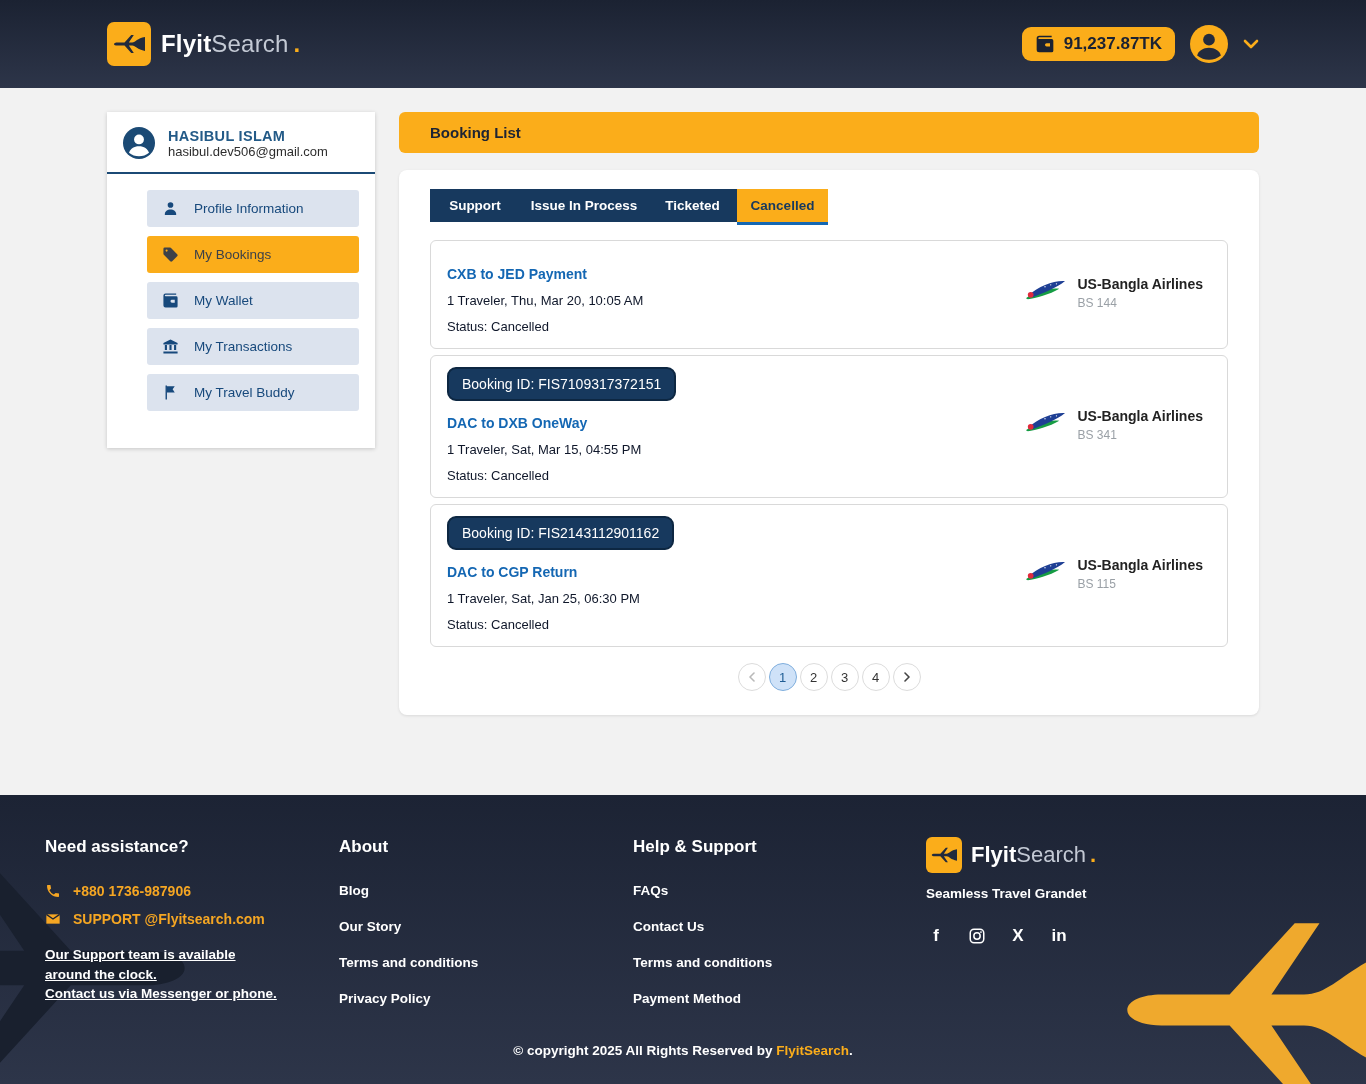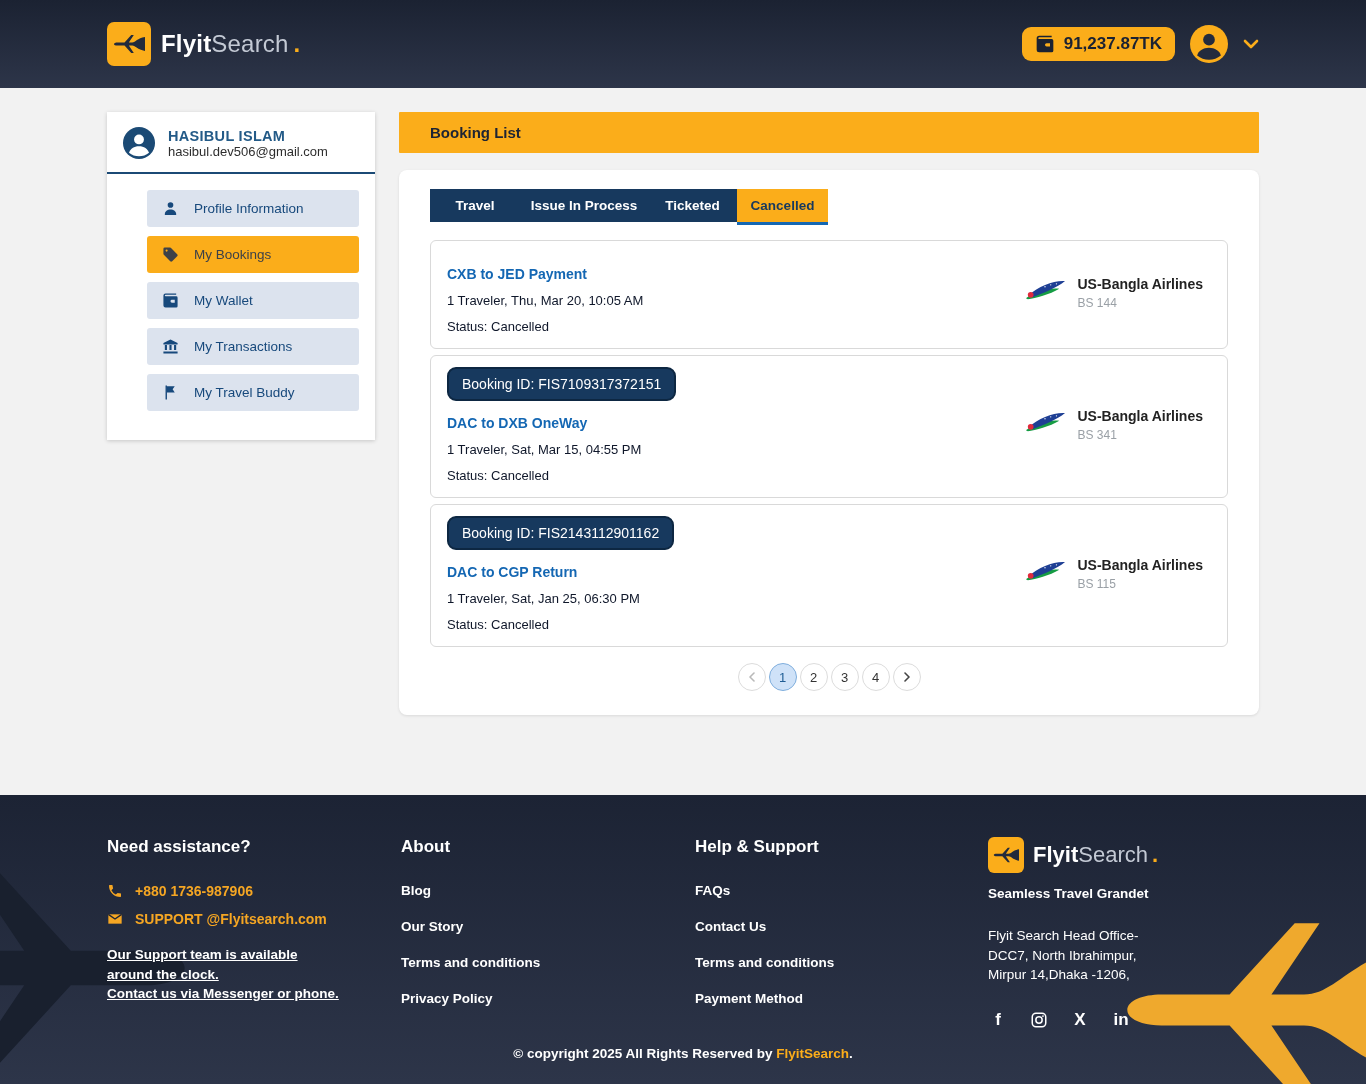--- a/index.html
+++ b/index.html
@@ -17,36 +17,36 @@
   .brand .dot { color:#FBAD1A; font-weight:bold; margin-left:5px; }
   .header-right { margin-left:auto; display:flex; align-items:center; gap:15px; }
   .wallet-pill { background:#FBAD1A; border-radius:9px; height:34px; display:flex;
                  align-items:center; gap:9px; padding:0 13px; cursor:pointer; }
   .wallet-pill .amt { font-weight:bold; font-size:17px; color:#1b2232; }
   .avatar-btn { width:38px; height:38px; cursor:pointer; }
   .chev { cursor:pointer; display:flex; align-items:center; }
 
   
   .main { display:flex; gap:24px; padding:24px 107px 0; min-height:707px; align-items:flex-start; }
-  .sidebar { width:268px; background:#fff; box-shadow:0 1px 4px rgba(0,0,0,.18); padding-bottom:20px; }
+  .sidebar { width:268px; background:#fff; box-shadow:0 1px 4px rgba(0,0,0,.18); padding-bottom:28px; }
   .profile-card { padding:15px 16px 13px; border-bottom:2px solid #1b4a75;
                   display:flex; align-items:center; gap:13px; }
   .profile-card svg { width:32px; height:32px; flex:0 0 auto; }
   .p-name { font-size:14.5px; font-weight:bold; color:#235a87; letter-spacing:.3px; }
   .p-email { font-size:13px; color:#2e2e2e; }
   .menu { padding:16px 16px 0; }
   .menu-item { height:37px; display:flex; align-items:center; gap:15px; padding:0 15px;
                background:#DCE3EE; border-radius:3px; margin-bottom:9px; color:#17497C;
                font-size:13.5px; cursor:pointer;margin-left:24px; }
   .menu-item svg { width:17px; height:17px; fill:#17497C; flex:0 0 auto; }
   .menu-item.active { background:#FBAD1A; color:#3d4148; }
   .menu-item.active svg { fill:#3d4148; }
 
   .content { flex:1; }
-  .title-bar { background:#FBAD1A; border-radius:1px; height:41px; display:flex;
+  .title-bar { background:#FBAD1A; border-radius:6px; height:41px; display:flex;
                align-items:center; padding:0 31px; font-weight:bold; font-size:15px; color:#1d2433; }
   .panel { background:#fff; border-radius:8px; margin-top:17px; padding:19px 31px 24px;
            box-shadow:0 1px 3px rgba(0,0,0,.1); }
 
   .tabs { display:flex; background:#17395E; width:-moz-fit-content; width:fit-content; }
   .tab { color:#fff; font-size:13.5px; font-weight:bold; padding:9px 0; text-align:center; cursor:pointer; }
   .tab-0{width:90px}.tab-1{width:128px}.tab-2{width:89px}.tab-3{width:91px}
   .tab.active { background:#FBAD1A; color:#17395E; box-shadow:0 3px 0 #1467B3; }
 
   .bcard { border:1px solid #d9d9d9; border-radius:6px; padding:11px 16px 14px;
@@ -63,21 +63,21 @@
 
   .pagination { display:flex; justify-content:center; align-items:center; gap:3px; margin-top:16px; }
   .page { width:28px; height:28px; border-radius:50%; border:1px solid #dcdcdc; background:#fff;
           display:flex; align-items:center; justify-content:center; font-size:13px; color:#333; cursor:pointer; }
   .page.active { background:#cfe2f8; border-color:#7faedd; color:#1f5d94; }
   .page svg { width:10px; height:10px; }
 
   
   .footer { position:relative; height:289px; margin-top:0;
             background:linear-gradient(180deg,#1c2334 0%,#2d3549 100%);
-            padding:42px 107px 12px; overflow:hidden; color:#fff; }
+            padding:42px 45px 12px; overflow:hidden; color:#fff; }
   .fcols { display:flex; position:relative; z-index:2; }
   .fcol1 { width:294px; } .fcol2 { width:294px; } .fcol3 { width:293px; } .fcol4 { flex:1; }
   .fheading { font-size:17px; font-weight:bold; margin-bottom:26px; }
   .contact-row { display:flex; align-items:center; gap:12px; color:#F5A623; font-size:14px;
                  font-weight:bold; margin-bottom:12px; cursor:pointer; }
   .contact-row svg { width:16px; height:16px; fill:#F5A623; }
   .support-text { font-size:13.5px; font-weight:bold; line-height:1.45; margin-top:18px;text-decoration:underline; }
   .flink { font-size:13.5px; font-weight:bold; margin-bottom:21px; cursor:pointer; }
   .f-logo-row { display:flex; align-items:center; }
   .f-logo-box { width:36px; height:36px; background:#FBAD1A; border-radius:6px;
@@ -177,21 +177,21 @@
         <span>My Travel Buddy</span>
       </div>
     </div>
   </div>
 
   <div class="content">
     <div class="title-bar">Booking List</div>
 
     <div class="panel">
       <div class="tabs">
-        <div class="tab tab-0">Travel</div>
+        <div class="tab tab-0">Support</div>
         <div class="tab tab-1">Issue In Process</div>
         <div class="tab tab-2">Ticketed</div>
         <div class="tab tab-3 active">Cancelled</div>
       </div>
 
       <div class="bcard first">
         <div>
           <div class="route">CXB to JED Payment</div>
           <div class="bline">1 Traveler, Thu, Mar 20, 10:05 AM</div>
           <div class="bline">Status: Cancelled</div>
@@ -328,25 +328,20 @@
     <div class="fcol4">
       <div class="f-logo-row">
         <div class="f-logo-box">
           <svg viewBox="0 0 200 148">
             <path fill="#222a3c" d="M6 74 C6 68 16 64 28 64 H72 L114 18 H130 L99 64 H120 C142 64 152 36 202 30 V118 C152 112 142 84 120 84 H99 L130 130 H114 L72 84 H28 C16 84 6 80 6 74 Z"></path>
           </svg>
         </div>
         <div class="f-brand"><span>Flyit</span><span class="light">Search</span><span class="dot">.</span></div>
       </div>
       <div class="tagline">Seamless Travel Grandet</div>
-      <div class="address">
-        <div>Flyit Search Head Office-</div>
-        <div>DCC7, North Ibrahimpur,</div>
-        <div>Mirpur 14,Dhaka -1206,</div>
-      </div>
       <div class="social">
         <span class="s-icon">f</span>
         <span class="s-icon">
           <svg viewBox="0 0 24 24" fill="none" stroke="#fff" stroke-width="2">
               <rect x="3" y="3" width="18" height="18" rx="5"></rect>
               <circle cx="12" cy="12" r="4.2"></circle>
               <circle cx="17.3" cy="6.7" r="1.2" fill="#fff" stroke="none"></circle>
             </svg>
         </span>
         <span class="s-icon">X</span>

